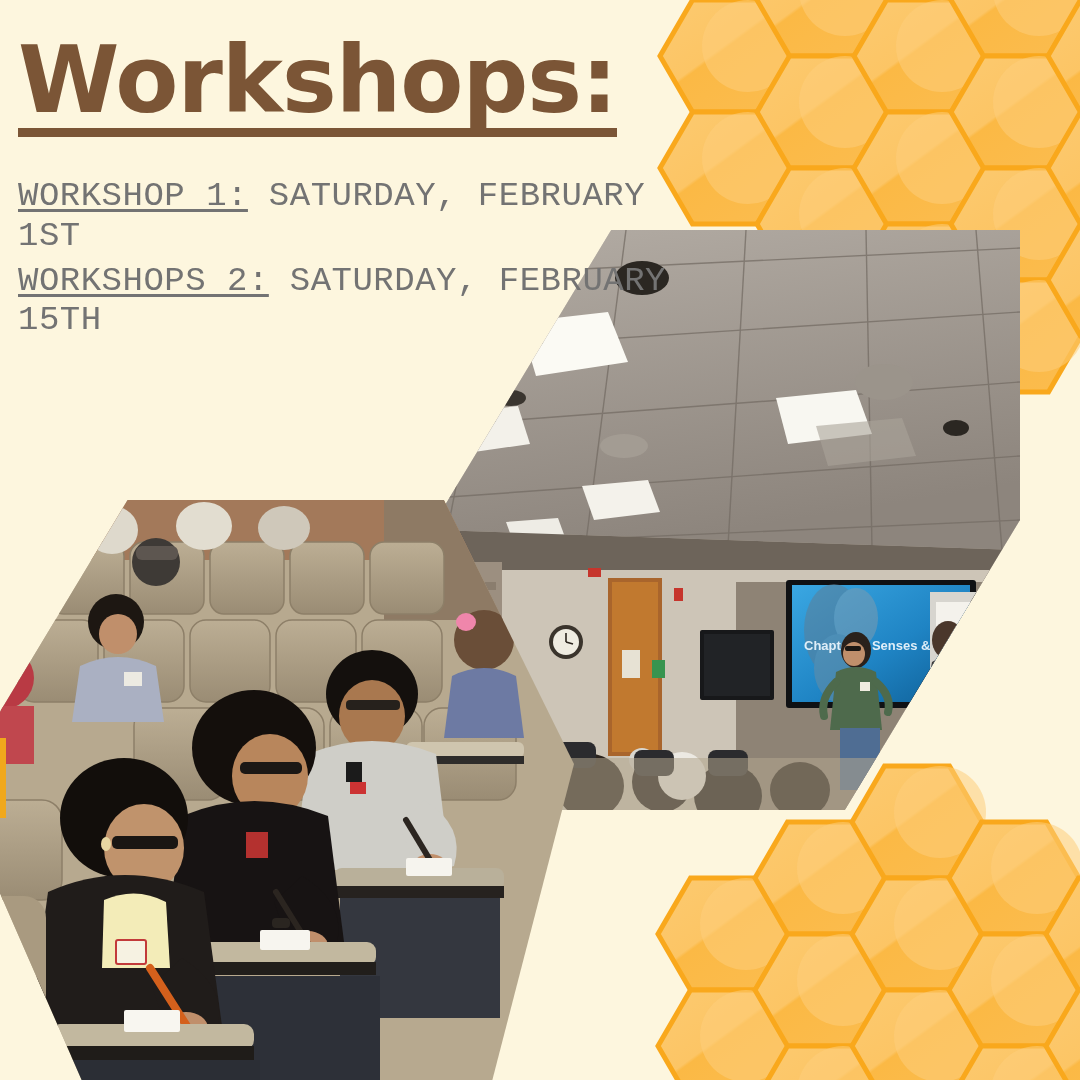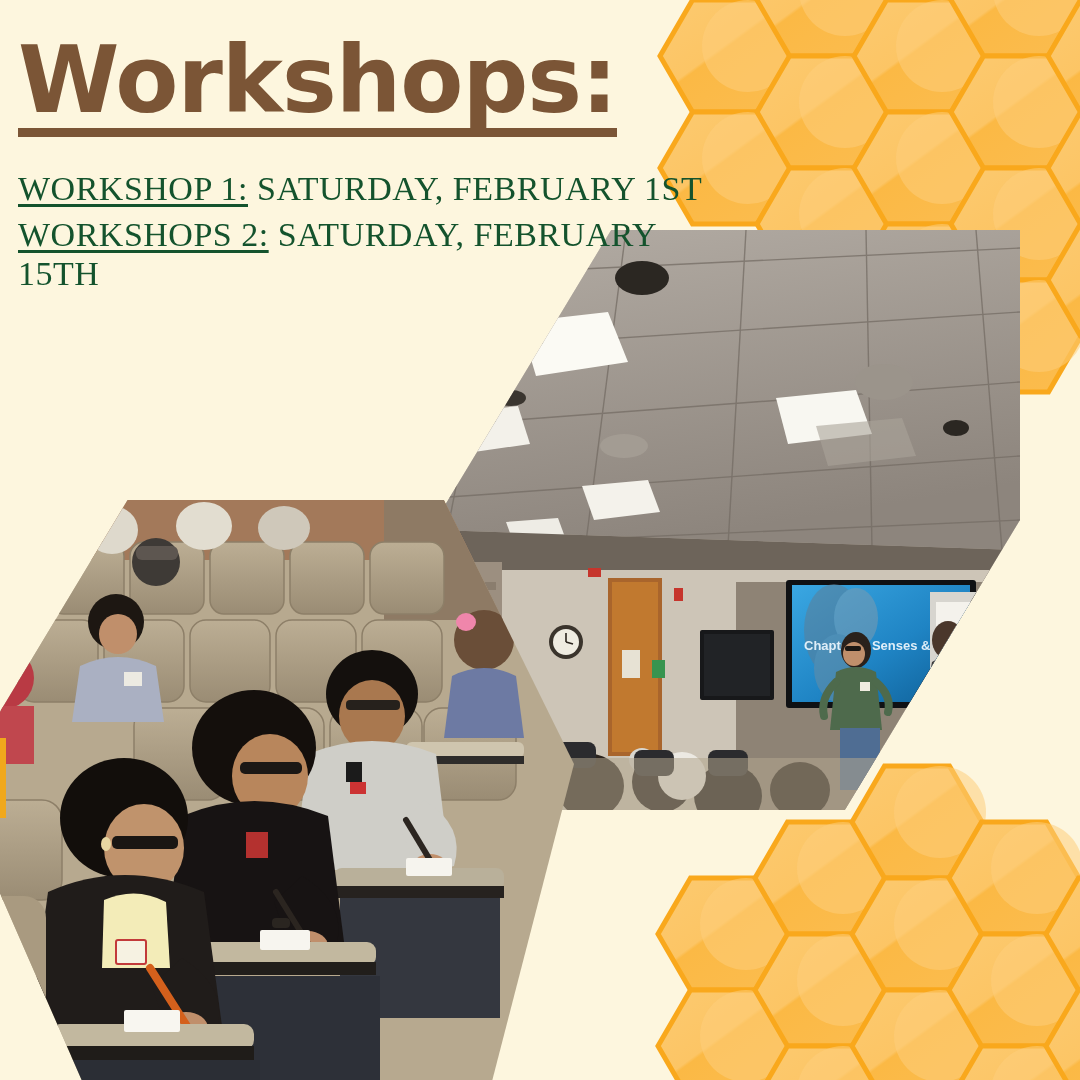--- a/index.html
+++ b/index.html
@@ -61,42 +61,43 @@
     width: 700px;
     z-index: 6;
   }
   #page-title {
     font-family: "DejaVu Sans", "Liberation Sans", sans-serif;
     font-weight: bold;
     font-size: 92px;
     line-height: 0.98;
     color: #7b5536;
     letter-spacing: -1px;
-    margin: 0 0 6px 0;
+    margin: 0 0 14px 0;
     display: inline-block;
     border-bottom: 9px solid #7b5536;
     padding-bottom: 2px;
   }
   #subtitle {
     font-size: 34px;
     line-height: 1.16;
     color: #1a1208;
     letter-spacing: 0.5px;
     margin: 16px 0 0 0;
     white-space: pre-line;
   }
   #schedule {
     margin-top: 26px;
   }
   .schedule-line {
     font-size: 34px;
     line-height: 1.16;
-    color: #14532d;
+    color: #737373;
     letter-spacing: 0.5px;
     margin: 0 0 6px 0;
+    font-family: Liberation Mono, monospace;
   }
   .schedule-label {
     text-decoration: underline;
     text-underline-offset: 4px;
     text-decoration-thickness: 3px;
   }
 </style>
 </head>
 <body>
 

